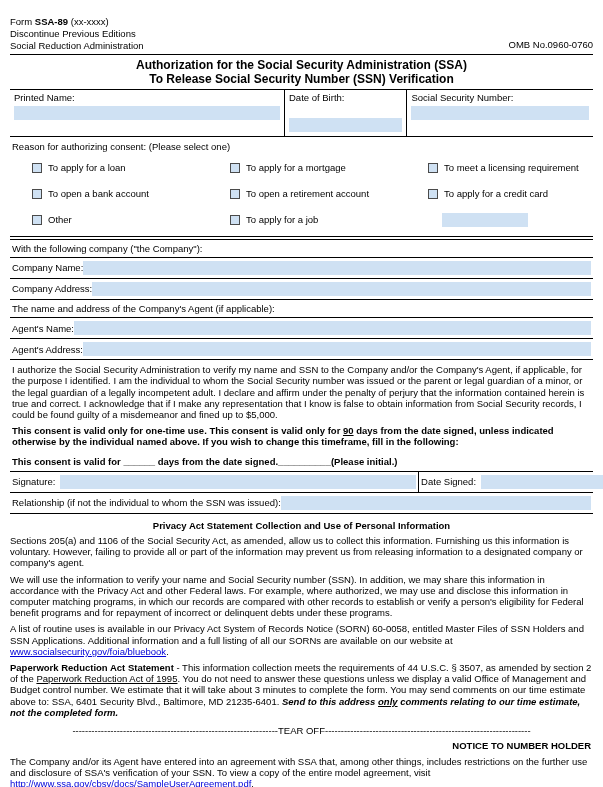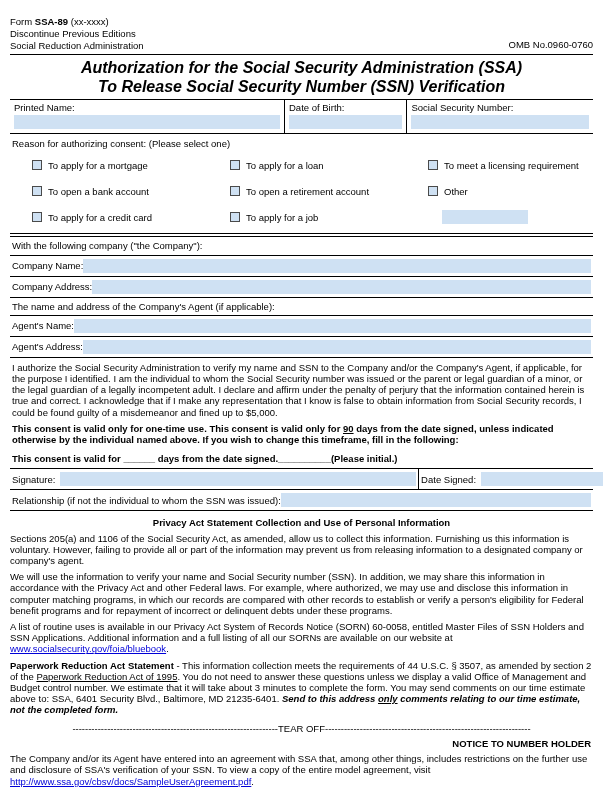--- a/index.html
+++ b/index.html
@@ -12,29 +12,29 @@
     line-height: 1.18;
   }
   .page { width: 603px; height: 787px; padding: 7px 10px 4px; overflow: hidden; background:#fff;margin-top:9px; }
 
   
   .hdr { display: flex; justify-content: space-between; align-items: flex-end; padding-bottom: 2px; border-bottom: 1px solid #000; }
   .hdr-left div { line-height: 1.25; }
   .hdr-right { padding-bottom: 1px; }
 
   
-  .title { text-align: center; font-weight: bold; font-size: 16px; padding: 3px 0 3px; border-bottom: 1px solid #000; line-height: 1.2; font-style: italic; }
+  .title { text-align: center; font-weight: bold; font-size: 12px; padding: 3px 0 3px; border-bottom: 1px solid #000; line-height: 1.2; }
 
   
   .id-row { display: flex; border-bottom: 1px solid #000; }
   .id-cell { padding: 2px 4px 4px; display: flex; flex-direction: column; }
   .id-cell .lbl { margin-bottom: 2px; }
   .id-cell + .id-cell { border-left: 1px solid #000; }
   .id-name { width: 47%; }
-  .id-dob  { width: 21%; }
+  .id-dob  { width: 21%; gap: 12px; }
   .id-ssn  { width: 32%; }
 
   .field {
     background: #cfe1f3;
     border: 0;
     height: 14px;
     font: inherit;
     width: 100%;
     outline: none;
   }
@@ -110,45 +110,45 @@
       <span class="lbl">Social Security Number:</span>
       <input type="text" class="field" style="">
     </div>
   </div>
 
   <div class="reason">
     <div>Reason for authorizing consent: (Please select one)</div>
     <div class="cb-grid">
       <div class="cb-item">
         <span class="cb"></span>
+        <span>To apply for a loan</span>
+      </div>
+      <div class="cb-item">
+        <span class="cb"></span>
         <span>To apply for a mortgage</span>
       </div>
       <div class="cb-item">
         <span class="cb"></span>
-        <span>To apply for a loan</span>
-      </div>
-      <div class="cb-item">
-        <span class="cb"></span>
         <span>To meet a licensing requirement</span>
       </div>
       <div class="cb-item">
         <span class="cb"></span>
         <span>To open a bank account</span>
       </div>
       <div class="cb-item">
         <span class="cb"></span>
         <span>To open a retirement account</span>
       </div>
       <div class="cb-item">
         <span class="cb"></span>
+        <span>To apply for a credit card</span>
+      </div>
+      <div class="cb-item">
+        <span class="cb"></span>
         <span>Other</span>
-      </div>
-      <div class="cb-item">
-        <span class="cb"></span>
-        <span>To apply for a credit card</span>
       </div>
       <div class="cb-item">
         <span class="cb"></span>
         <span>To apply for a job</span>
       </div>
       <div class="cb-item">
         <input type="text" class="field other-input" style="">
       </div>
     </div>
   </div>

